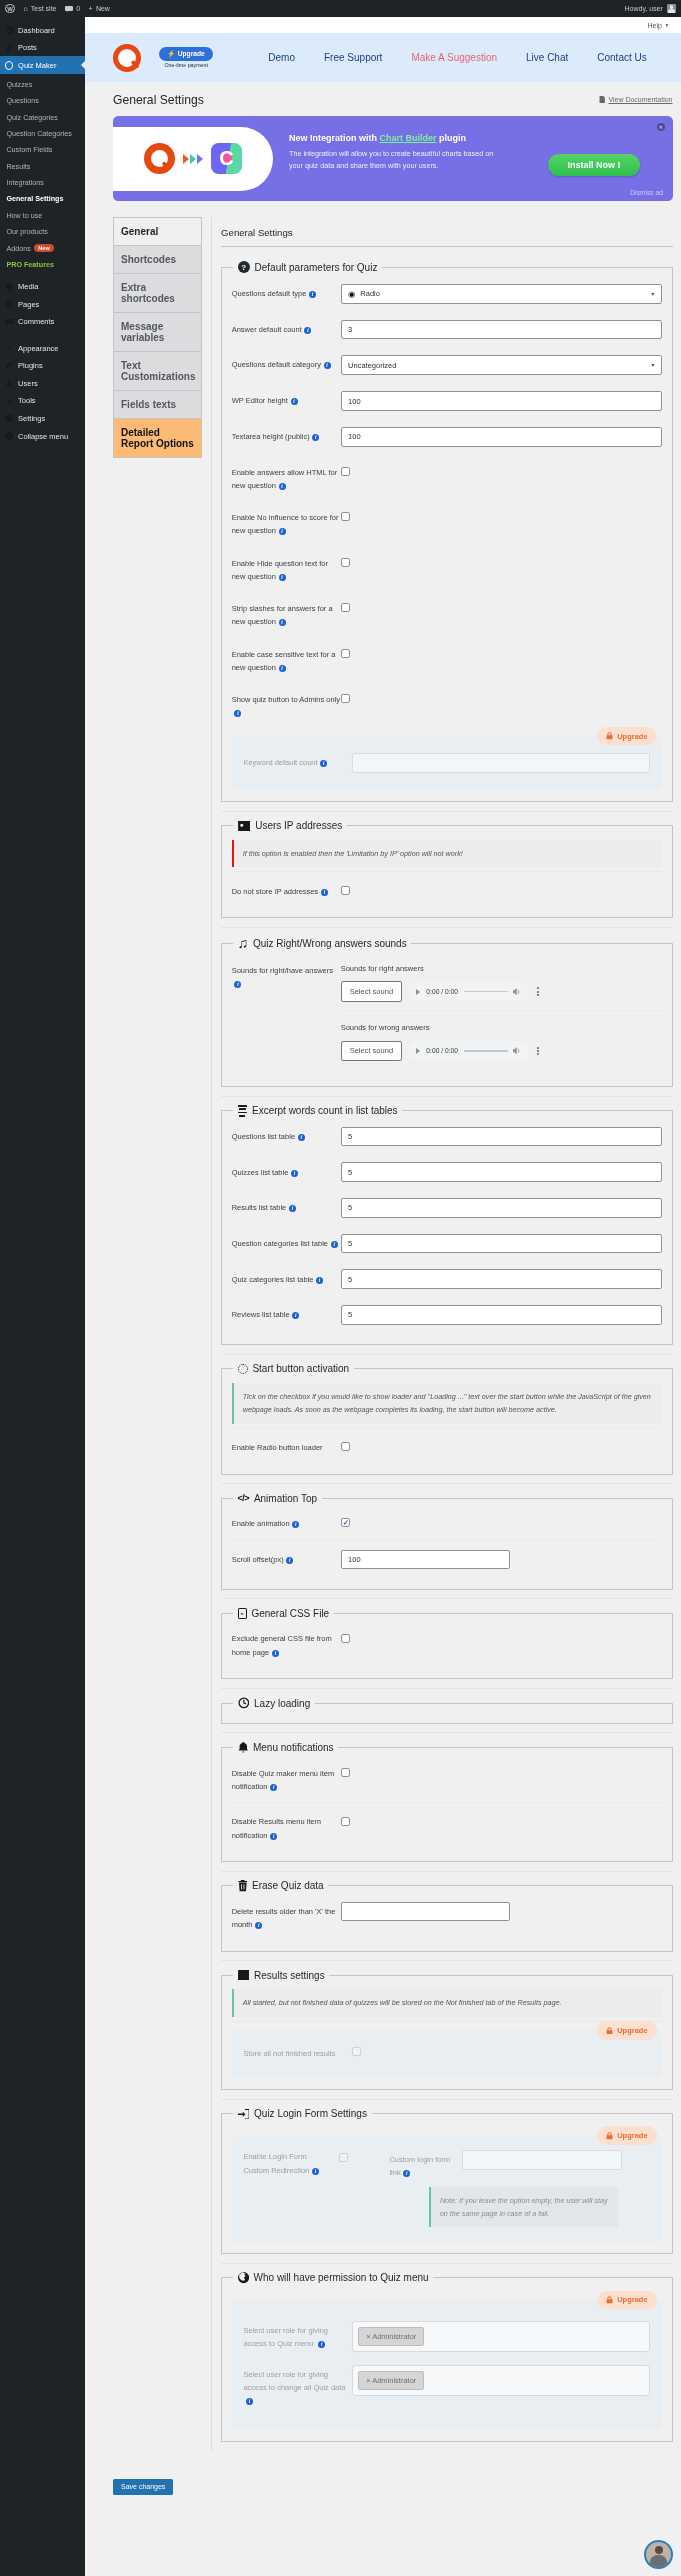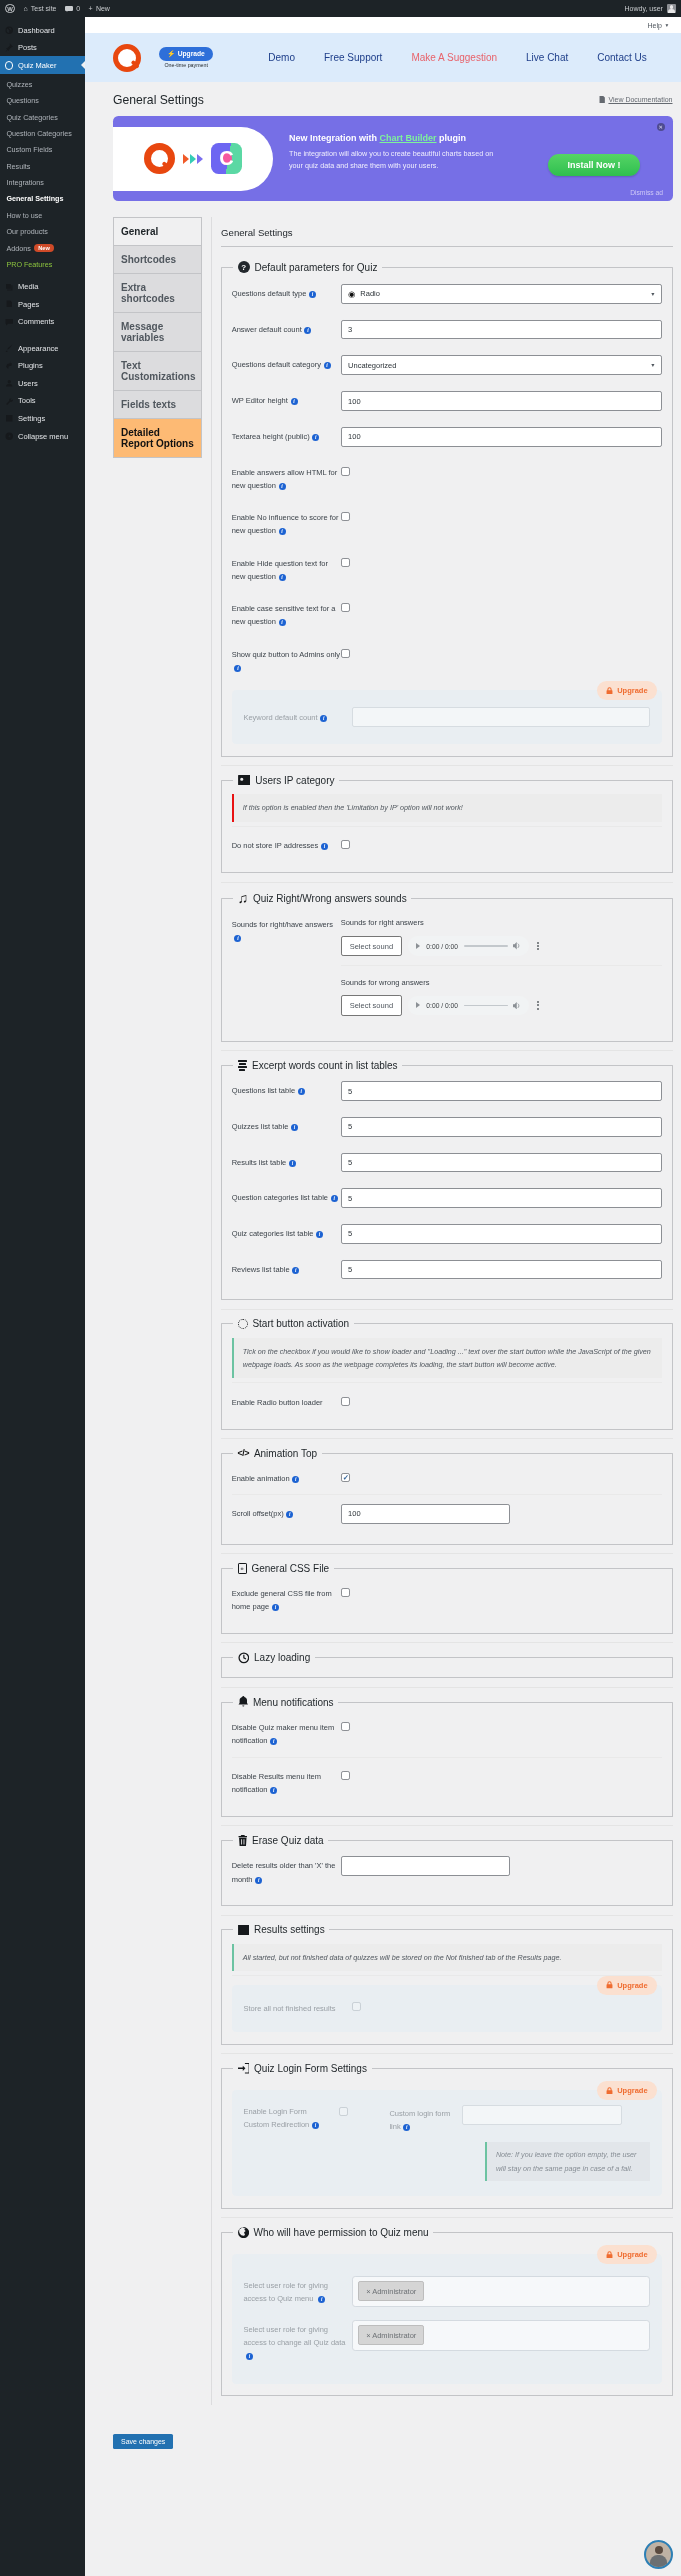--- a/index.html
+++ b/index.html
@@ -18,21 +18,21 @@
   
   .wrap{display:flex;min-height:2559px}
   .sidebar{width:85px;flex-shrink:0;background:#1d2327;color:#e2e4e7;padding-top:4.3px;font-size:7.5px}
   .sb-item{display:flex;align-items:center;gap:4.8px;padding:4.3px 4.3px 4.3px 4.8px;color:#e2e4e7;cursor:pointer}
   .sb-item svg{flex-shrink:0;fill:#a7aaad}
   .sb-active{background:#2271b1;color:#fff;position:relative}
   .sb-active::after{content:"";position:absolute;right:0;top:50%;margin-top:-4.3px;border:4.3px solid transparent;border-right-color:#f0f0f1}
   .submenu{padding:2.1px 0 5.3px}
   .sm-item{padding:3.7px 6.4px;color:#b0b5bb;font-size:7.2px;cursor:pointer}
   .sm-active{color:#fff;font-weight:bold}
-  .sm-pro{color:#8dc53e;font-weight:normal}
+  .sm-pro{color:#8dc53e;font-weight:bold}
   .new-badge{display:inline-block;background:#cf4a28;color:#fff;font-size:5.6px;font-weight:bold;border-radius:4.8px;padding:1.1px 4.3px;margin-left:3.2px;vertical-align:0.5px}
   .sb-gap{height:8.5px}
   .main{flex:1;min-width:0}
   
   .help-row{height:16px;background:#fff;display:flex;justify-content:flex-end;align-items:center;gap:2.7px;padding-right:11.7px;color:#50575e;font-size:7px}
   .promo-band{height:49px;background:#dcebfb;display:flex;align-items:center;padding:0 16px 0 28px;gap:18px}
   .q-logo{width:28px;height:28px;border-radius:50%;background:#fff;border:5.9px solid #e8470f;position:relative;flex-shrink:0}
   .q-logo::after{content:"";position:absolute;width:3.7px;height:8.5px;background:#e8470f;border-radius:2.1px;transform:rotate(-45deg);right:-1.1px;bottom:-2.1px}
   .upg-block{text-align:center}
   .upg-pill{display:inline-block;background:#2e6fd9;color:#fff;font-weight:bold;font-size:6.7px;border-radius:8px;padding:3.2px 8.5px;cursor:pointer}
@@ -118,21 +118,21 @@
   .ic-code{font-size:9px;font-weight:bold;color:#111;letter-spacing:-0.5px}
   .ic-file{width:9px;height:11.2px;border:1.1px solid #16191c;border-radius:1.1px;font-size:4.8px;font-weight:bold;color:#16191c;display:flex;align-items:center;justify-content:center}
   .ic-svg svg{fill:#16191c}
   
   .login-grid{display:flex;gap:16px;align-items:flex-start}
   .lg-left{width:130px;display:flex;gap:7.5px}
   .lg-left .txt{width:88px;font-size:7.5px;color:#9aa0a6;line-height:1.75}
   .lg-right{flex:1;display:flex;flex-wrap:wrap;gap:0 9.6px}
   .lg-right .txt{width:63px;font-size:7.5px;color:#9aa0a6;line-height:1.75;padding-top:2.1px}
   .lg-right .inp{flex:1;min-width:0}
-  .lg-note{margin-left:96px;margin-top:8.5px;background:#e2e6ea;border-left:2.1px solid #6cc3a2;padding:6.4px 8.5px;font-style:italic;color:#868d94;font-size:7.2px;line-height:1.85;flex-basis:calc(100% - 72px)}
+  .lg-note{margin-left:40px;margin-top:8.5px;background:#e2e6ea;border-left:2.1px solid #6cc3a2;padding:6.4px 8.5px;font-style:italic;color:#868d94;font-size:7.2px;line-height:1.85;flex-basis:calc(100% - 72px)}
   
   .rolebox{background:#f6f8fa;border:0.5px solid #d4dae0;border-radius:3.2px;min-height:31px;padding:4.8px;width:100%}
   .tag{display:inline-flex;align-items:center;background:#d5d5d5;border:0.5px solid #bdbdbd;border-radius:2.1px;color:#6d7175;padding:4.3px 7px;font-size:7.5px;cursor:pointer}
   .tag .x{margin-right:1.6px}
   .perm-note{background:#e2e6ea;border-left:2.1px solid #6cc3a2;padding:6.4px 9px;font-style:italic;color:#73797f;font-size:7.2px;line-height:1.9;margin-top:11.7px}
   
   .save-row{padding:29px 0 0 28px}
   .save-btn{background:#2271b1;color:#fff;border:none;border-radius:1.6px;padding:4.3px 8px;font-size:7px;cursor:pointer;font-family:inherit}
   .chat-avatar{position:absolute;right:8.5px;bottom:7.5px;width:29px;height:29px;border-radius:50%;background:#bfb2a4;border:2.1px solid #2d7fb5;overflow:hidden}
   .chat-avatar::before{content:"";position:absolute;left:9px;top:4.3px;width:8.5px;height:8.5px;border-radius:50%;background:#5a4a3f}
@@ -383,20 +383,24 @@
           </div>
           <div class="row">
             <div class="lbl"><span>Enable No influence to score for new question</span><span class="info"></span></div>
             <div class="ctl ctl-cb"><span class="cb"></span></div>
           </div>
           <div class="row">
             <div class="lbl"><span>Enable Hide question text for new question</span><span class="info"></span></div>
             <div class="ctl ctl-cb"><span class="cb"></span></div>
           </div>
           <div class="row">
+            <div class="lbl"><span>Strip slashes for answers for a new question</span><span class="info"></span></div>
+            <div class="ctl ctl-cb"><span class="cb"></span></div>
+          </div>
+          <div class="row">
             <div class="lbl"><span>Enable case sensitive text for a new question</span><span class="info"></span></div>
             <div class="ctl ctl-cb"><span class="cb"></span></div>
           </div>
           <div class="row">
             <div class="lbl"><span>Show quiz button to Admins only</span> <span class="info"></span></div>
             <div class="ctl ctl-cb"><span class="cb"></span></div>
           </div>
           <div class="locked">
             <span class="badge">
                 <svg width="7" height="7.5" viewBox="0 0 13 14">
@@ -412,21 +416,21 @@
         </fieldset>
         <hr class="sep">
 
         <fieldset>
           <legend>
               <span class="licon ic-svg">
                 <svg width="12.8" height="10" viewBox="0 0 24 19">
                   <path d="M1 0h22a1 1 0 011 1v17a1 1 0 01-1 1H1a1 1 0 01-1-1V1a1 1 0 011-1zm6 5a3 3 0 100 6 3 3 0 000-6zm-4 11c0-2.5 2-4 4-4s4 1.5 4 4zm11-10h7v2h-7zm0 4h7v2h-7z" fill="#16191c"></path>
                 </svg>
               </span>
-              <span>Users IP category</span>
+              <span>Users IP addresses</span>
             </legend>
           <div class="note note-red">If this option is enabled then the 'Limitation by IP' option will not work!</div>
           <hr class="rule">
           <div class="row">
             <div class="lbl"><span>Do not store IP addresses</span><span class="info"></span></div>
             <div class="ctl ctl-cb"><span class="cb"></span></div>
           </div>
         </fieldset>
         <hr class="sep">
 

